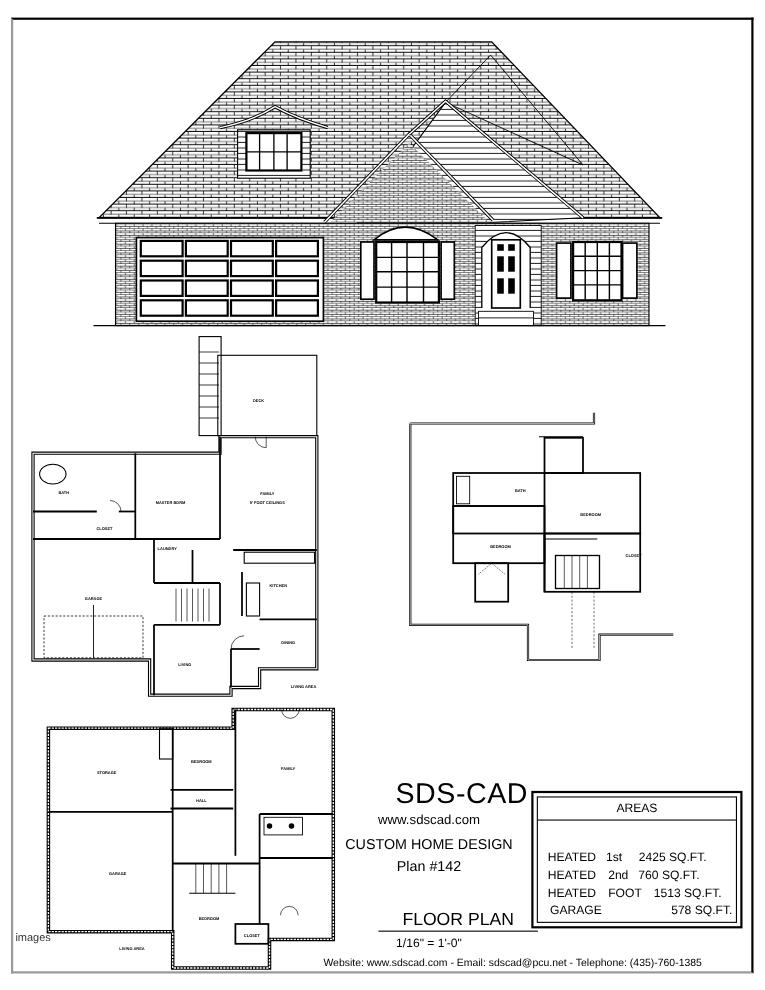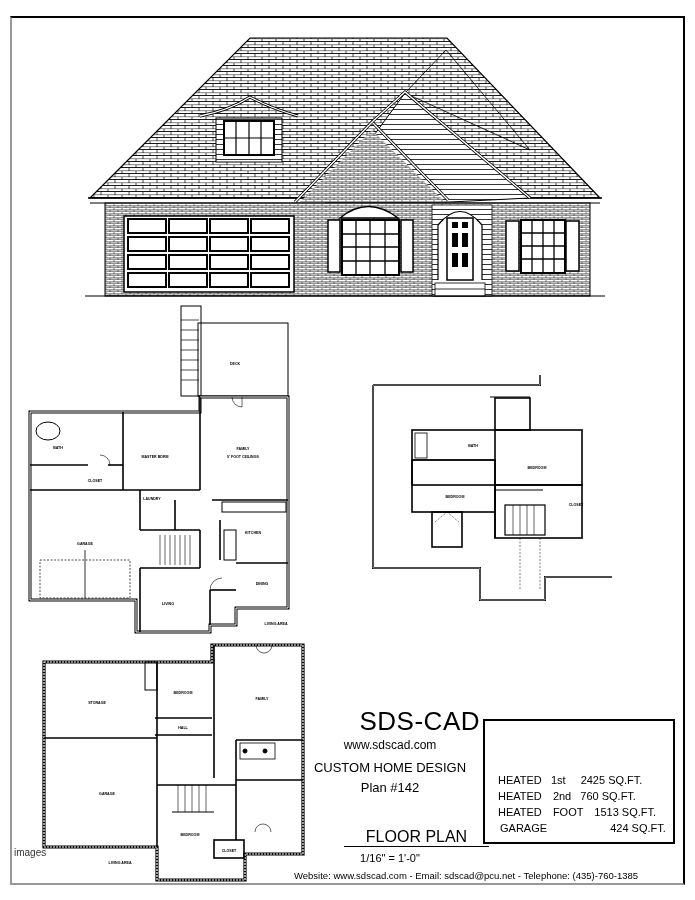--- a/index.html
+++ b/index.html
@@ -286,35 +286,38 @@
 <div class="title-block">
   <div class="brand">SDS-CAD</div>
   <div class="site">www.sdscad.com</div>
   <div class="design">CUSTOM HOME DESIGN</div>
   <div class="plan">Plan #142</div>
   <div class="fp">FLOOR PLAN</div>
   <div class="scale">1/16" = 1'-0"</div>
 </div>
 
 <div class="areas">
+  <div class="inner">
+    <div class="hdr">AREAS</div>
+  </div>
   <div class="area-row" style="left:13px;top:53px;">
     <span>HEATED</span>
     <span style="margin-left:6px">1st</span>
     <span style="margin-left:12px">2425 SQ.FT.</span>
   </div>
   <div class="area-row" style="left:13px;top:69px;">
     <span>HEATED</span>
     <span style="margin-left:8px">2nd</span>
     <span style="margin-left:6px">760 SQ.FT.</span>
   </div>
   <div class="area-row" style="left:13px;top:85px;">
     <span>HEATED</span>
     <span style="margin-left:8px">FOOT</span>
     <span style="margin-left:8px">1513 SQ.FT.</span>
   </div>
   <div class="area-row" style="left:15px;top:101px;">
     <span>GARAGE</span>
-    <span style="margin-left:60px">424 SQ.FT.</span>
+    <span style="margin-left:60px">578 SQ.FT.</span>
   </div>
 </div>
 
 <div class="footer">Website: www.sdscad.com - Email: sdscad@pcu.net - Telephone: (435)-760-1385</div>
 <div class="wm">images</div>
 
 </body></html>

